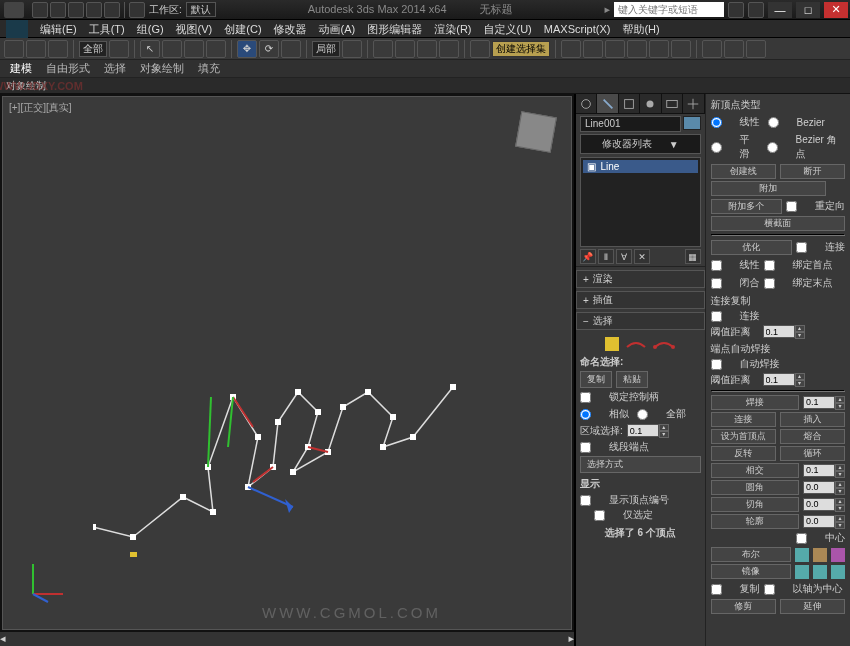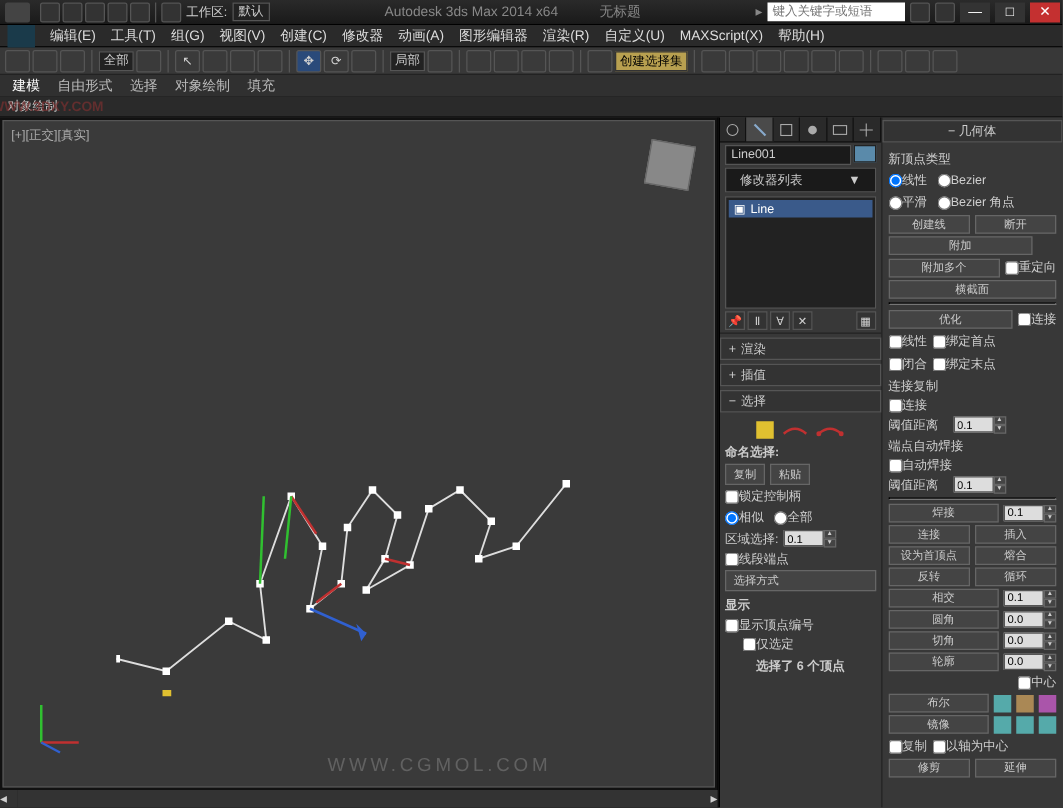--- a/index.html
+++ b/index.html
@@ -53,36 +53,36 @@
 .cmdpanel { width: 275px; background: #383838; border-left: 1px solid #000; display: flex; }
 .cmd-left { width: 130px; border-right: 1px solid #222; display: flex; flex-direction: column; }
 .cmd-right { width: 145px; display: flex; flex-direction: column; }
 
 .cmd-tabs { height: 20px; display: flex; background: #2a2a2a; border-bottom: 1px solid #111; }
 .cmd-tab { flex: 1; display: flex; align-items: center; justify-content: center; border-right: 1px solid #111; }
 .cmd-tab svg { width: 14px; height: 14px; }
 
 .panel-section { padding: 2px 4px; border-bottom: 1px solid #222; }
 .obj-name { background: #1a1a1a; border: 1px solid #555; color: #ccc; font-size: 10px; padding: 1px 4px; height: 16px; margin-bottom: 2px; }
-.mod-dropdown { width: 100%; background: #1a1a1a; border: 1px solid #555; color: #ccc; font-size: 10px; height: 20px; padding: 0 11px; display: flex; justify-content: space-between; align-items: center; }
+.mod-dropdown { width: 100%; background: #1a1a1a; border: 1px solid #555; color: #ccc; font-size: 10px; height: 20px; padding: 0 21px; display: flex; justify-content: space-between; align-items: center; }
 .mod-grid { display: grid; grid-template-columns: 1fr 1fr; gap: 2px; margin-top: 2px; }
 .mod-btn { background: #444; border: 1px solid #666; color: #ccc; font-size: 9px; height: 15px; text-align: center; line-height: 13px; }
 .mod-stack { background: #222; border: 1px solid #555; height: 90px; margin-top: 3px; padding: 2px; }
 .mod-stack-item { background: #3a5a8a; color: #fff; font-size: 10px; padding: 1px 4px; display: flex; align-items: center; gap: 4px; }
 .stack-toolbar { display: flex; gap: 2px; margin-top: 2px; }
 .stack-tb-btn { width: 16px; height: 15px; background: #333; border: 1px solid #555; font-size: 9px; display: flex; align-items: center; justify-content: center; }
 
 .rollout-header { background: #333; border: 1px solid #555; font-size: 10px; padding: 1px 6px; margin-top: 3px; display: flex; align-items: center; gap: 4px; }
 .rollout-body { padding: 3px 4px; }
 .sel-icons { display: flex; gap: 6px; justify-content: center; margin: 4px 0; }
 .sq-y { width: 14px; height: 14px; background: #e0c030; }
 
 .field-row { display: flex; align-items: center; gap: 4px; margin: 2px 0; font-size: 10px; }
 .field-row .btn-sm { background: #444; border: 1px solid #666; color: #ccc; font-size: 9px; padding: 1px 6px; }
-.chk { display: flex; align-items: center; gap: 0; font-size: 10px; margin: 1px 0; }
+.chk { display: flex; align-items: center; gap: 18px; font-size: 10px; margin: 1px 0; }
 .chk input { width: 11px; height: 11px; }
 .radio-row { display: flex; gap: 8px; font-size: 10px; margin: 2px 0; }
 .spinner { display: flex; }
 .spinner input { width: 32px; height: 13px; background: #ddd; border: 1px solid #555; font-size: 9px; padding: 0 2px; color: #000; }
 .spinner .spin-btns { width: 10px; display: flex; flex-direction: column; }
 .spinner .spin-btns div { height: 7px; background: #444; border: 1px solid #666; font-size: 6px; line-height: 5px; text-align: center; }
 .status-text { font-size: 10px; color: #ccc; margin: 2px 0; font-weight: bold; }
 
 .r-header { background: #333; font-size: 10px; text-align: center; padding: 1px; margin: 2px 0; border: 1px solid #555; }
 .r-section { padding: 2px 5px; }
@@ -374,21 +374,20 @@
           </div>
         <div class="chk" style="margin-left:14px">
             <input type="checkbox" style="">
             <span>仅选定</span>
           </div>
         <div class="status-text" style="text-align:center;margin-top:4px">选择了 6 个顶点</div>
       </div>
     </div>
 
     <div class="cmd-right">
-      <div class="r-header">− <span>几何体</span></div>
       <div class="r-section">
         <div style="font-size:10px;margin:2px 0">新顶点类型</div>
         <div class="radio-row">
           <label class="chk">
               <input type="radio" checked="" style="">
               <span>线性</span>
             </label>
           <label class="chk">
               <input type="radio" style="">
               <span>Bezier</span>

